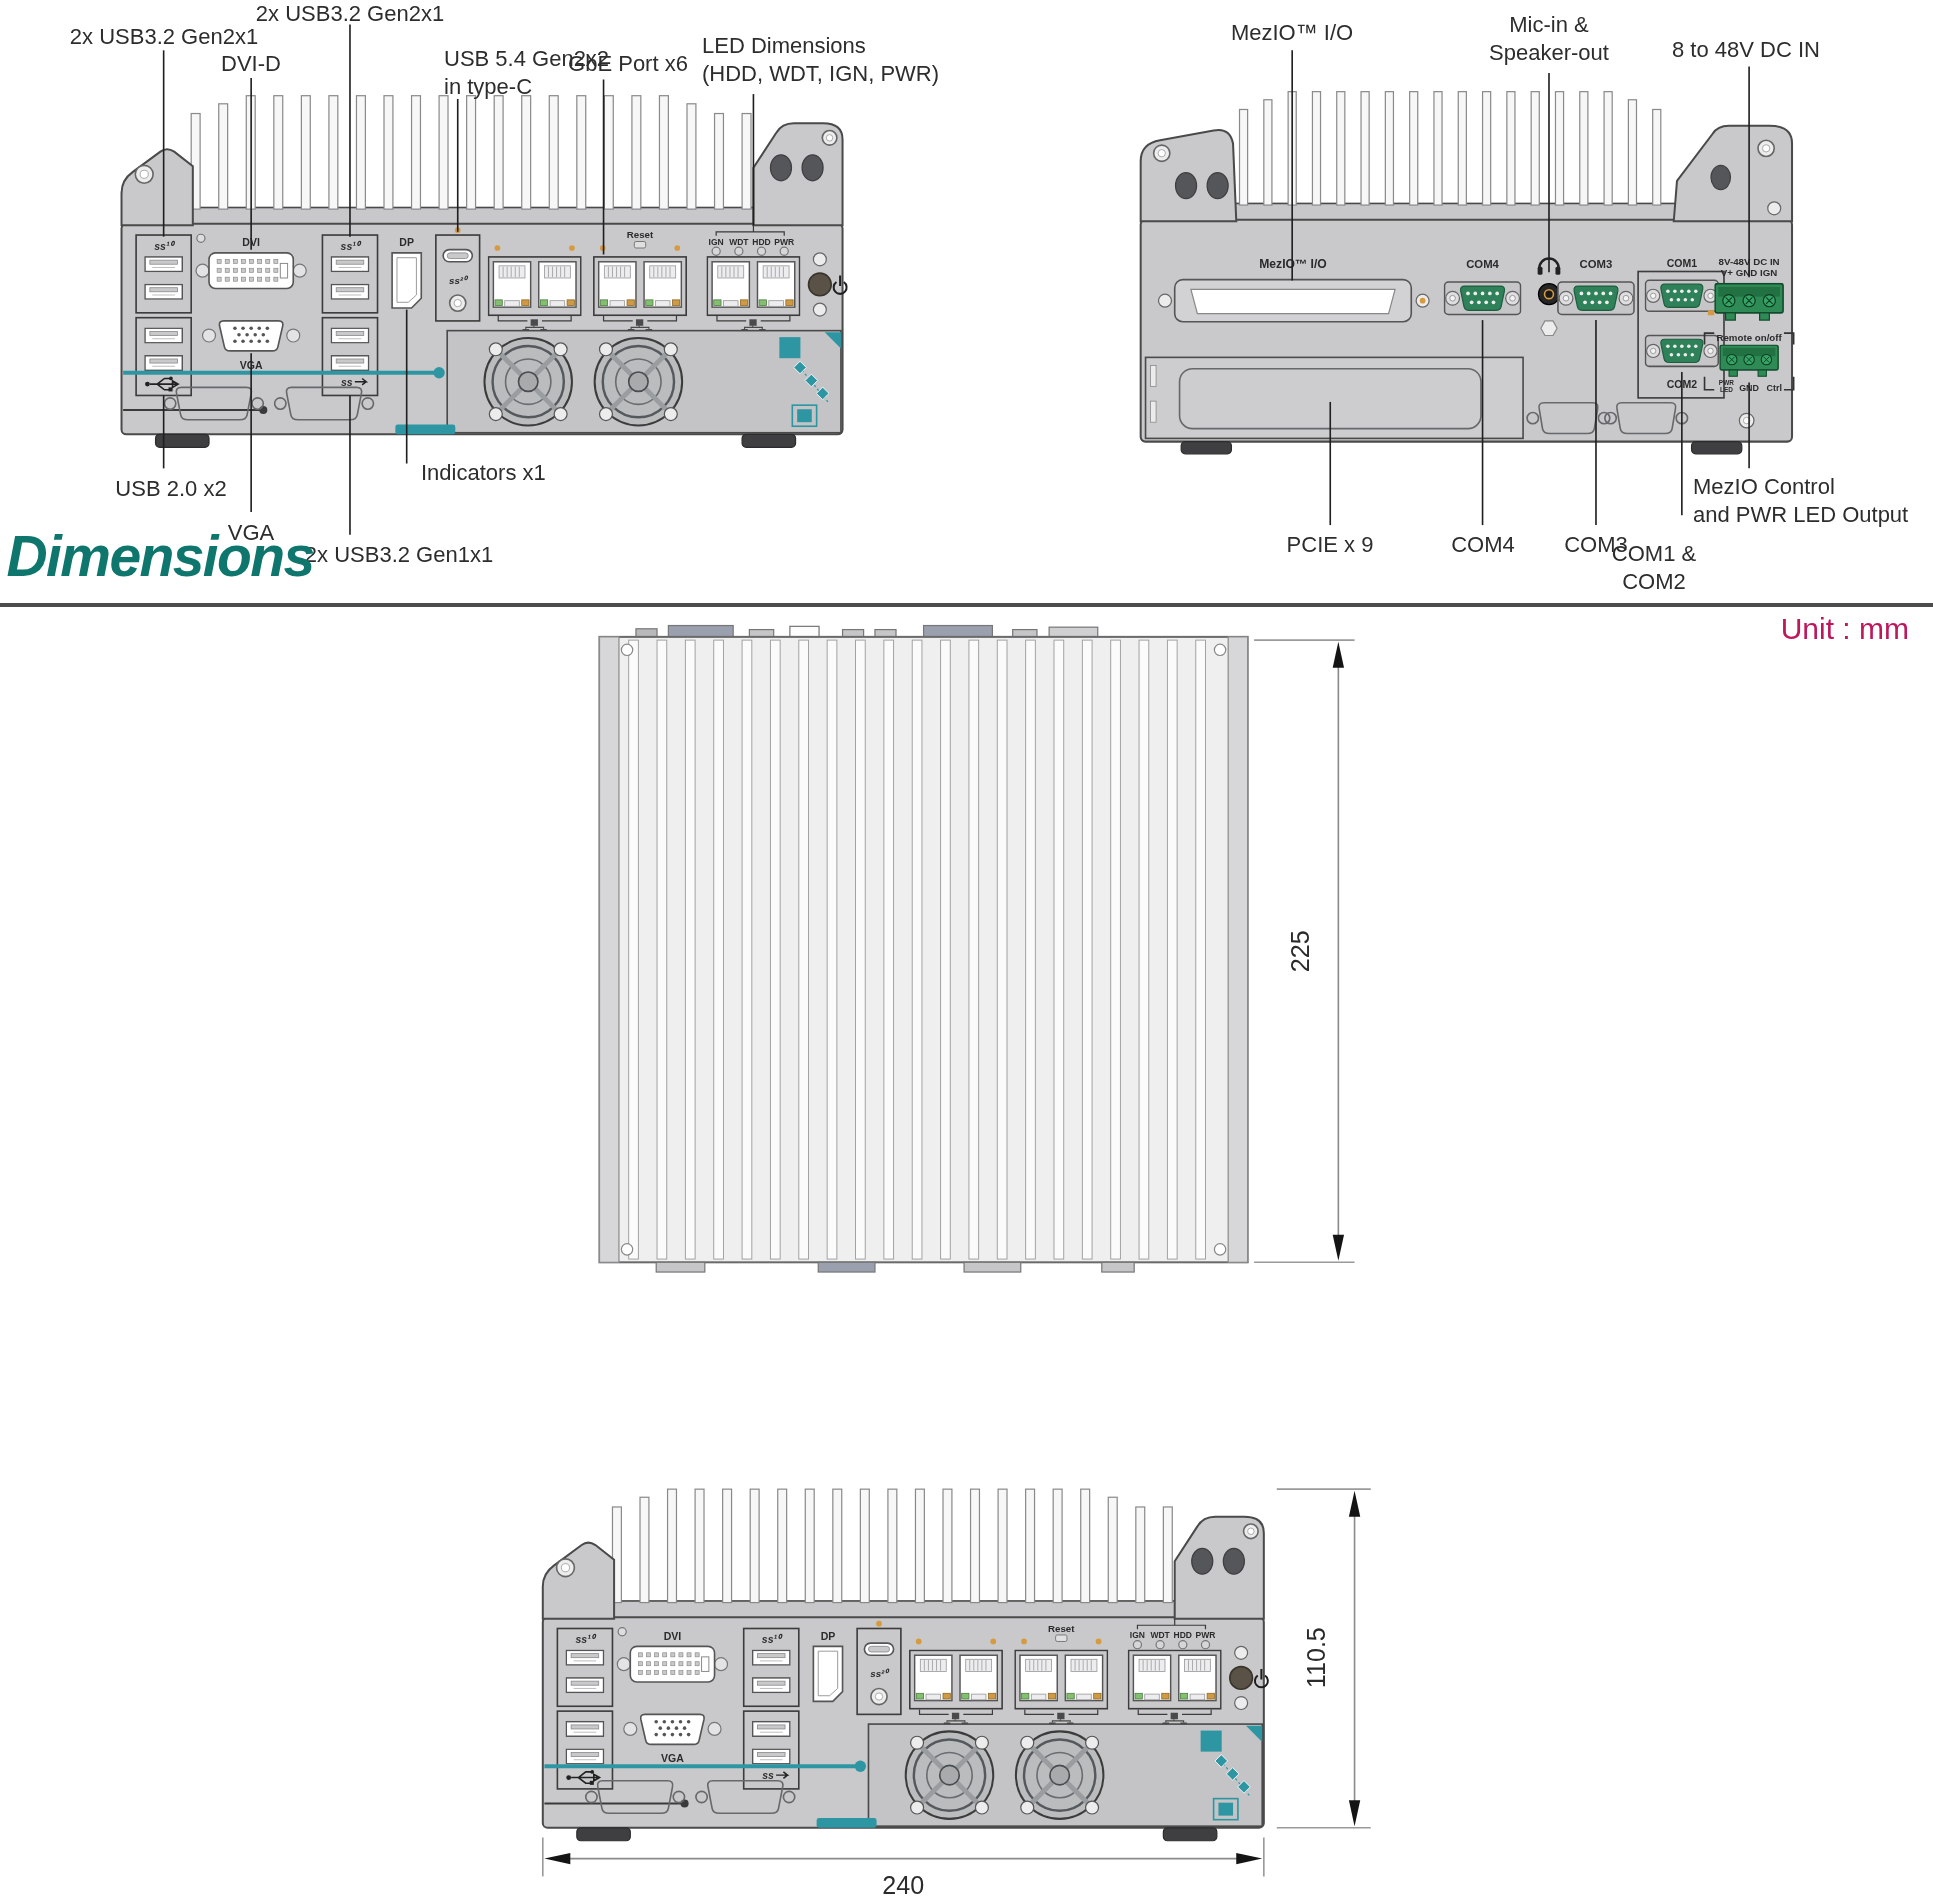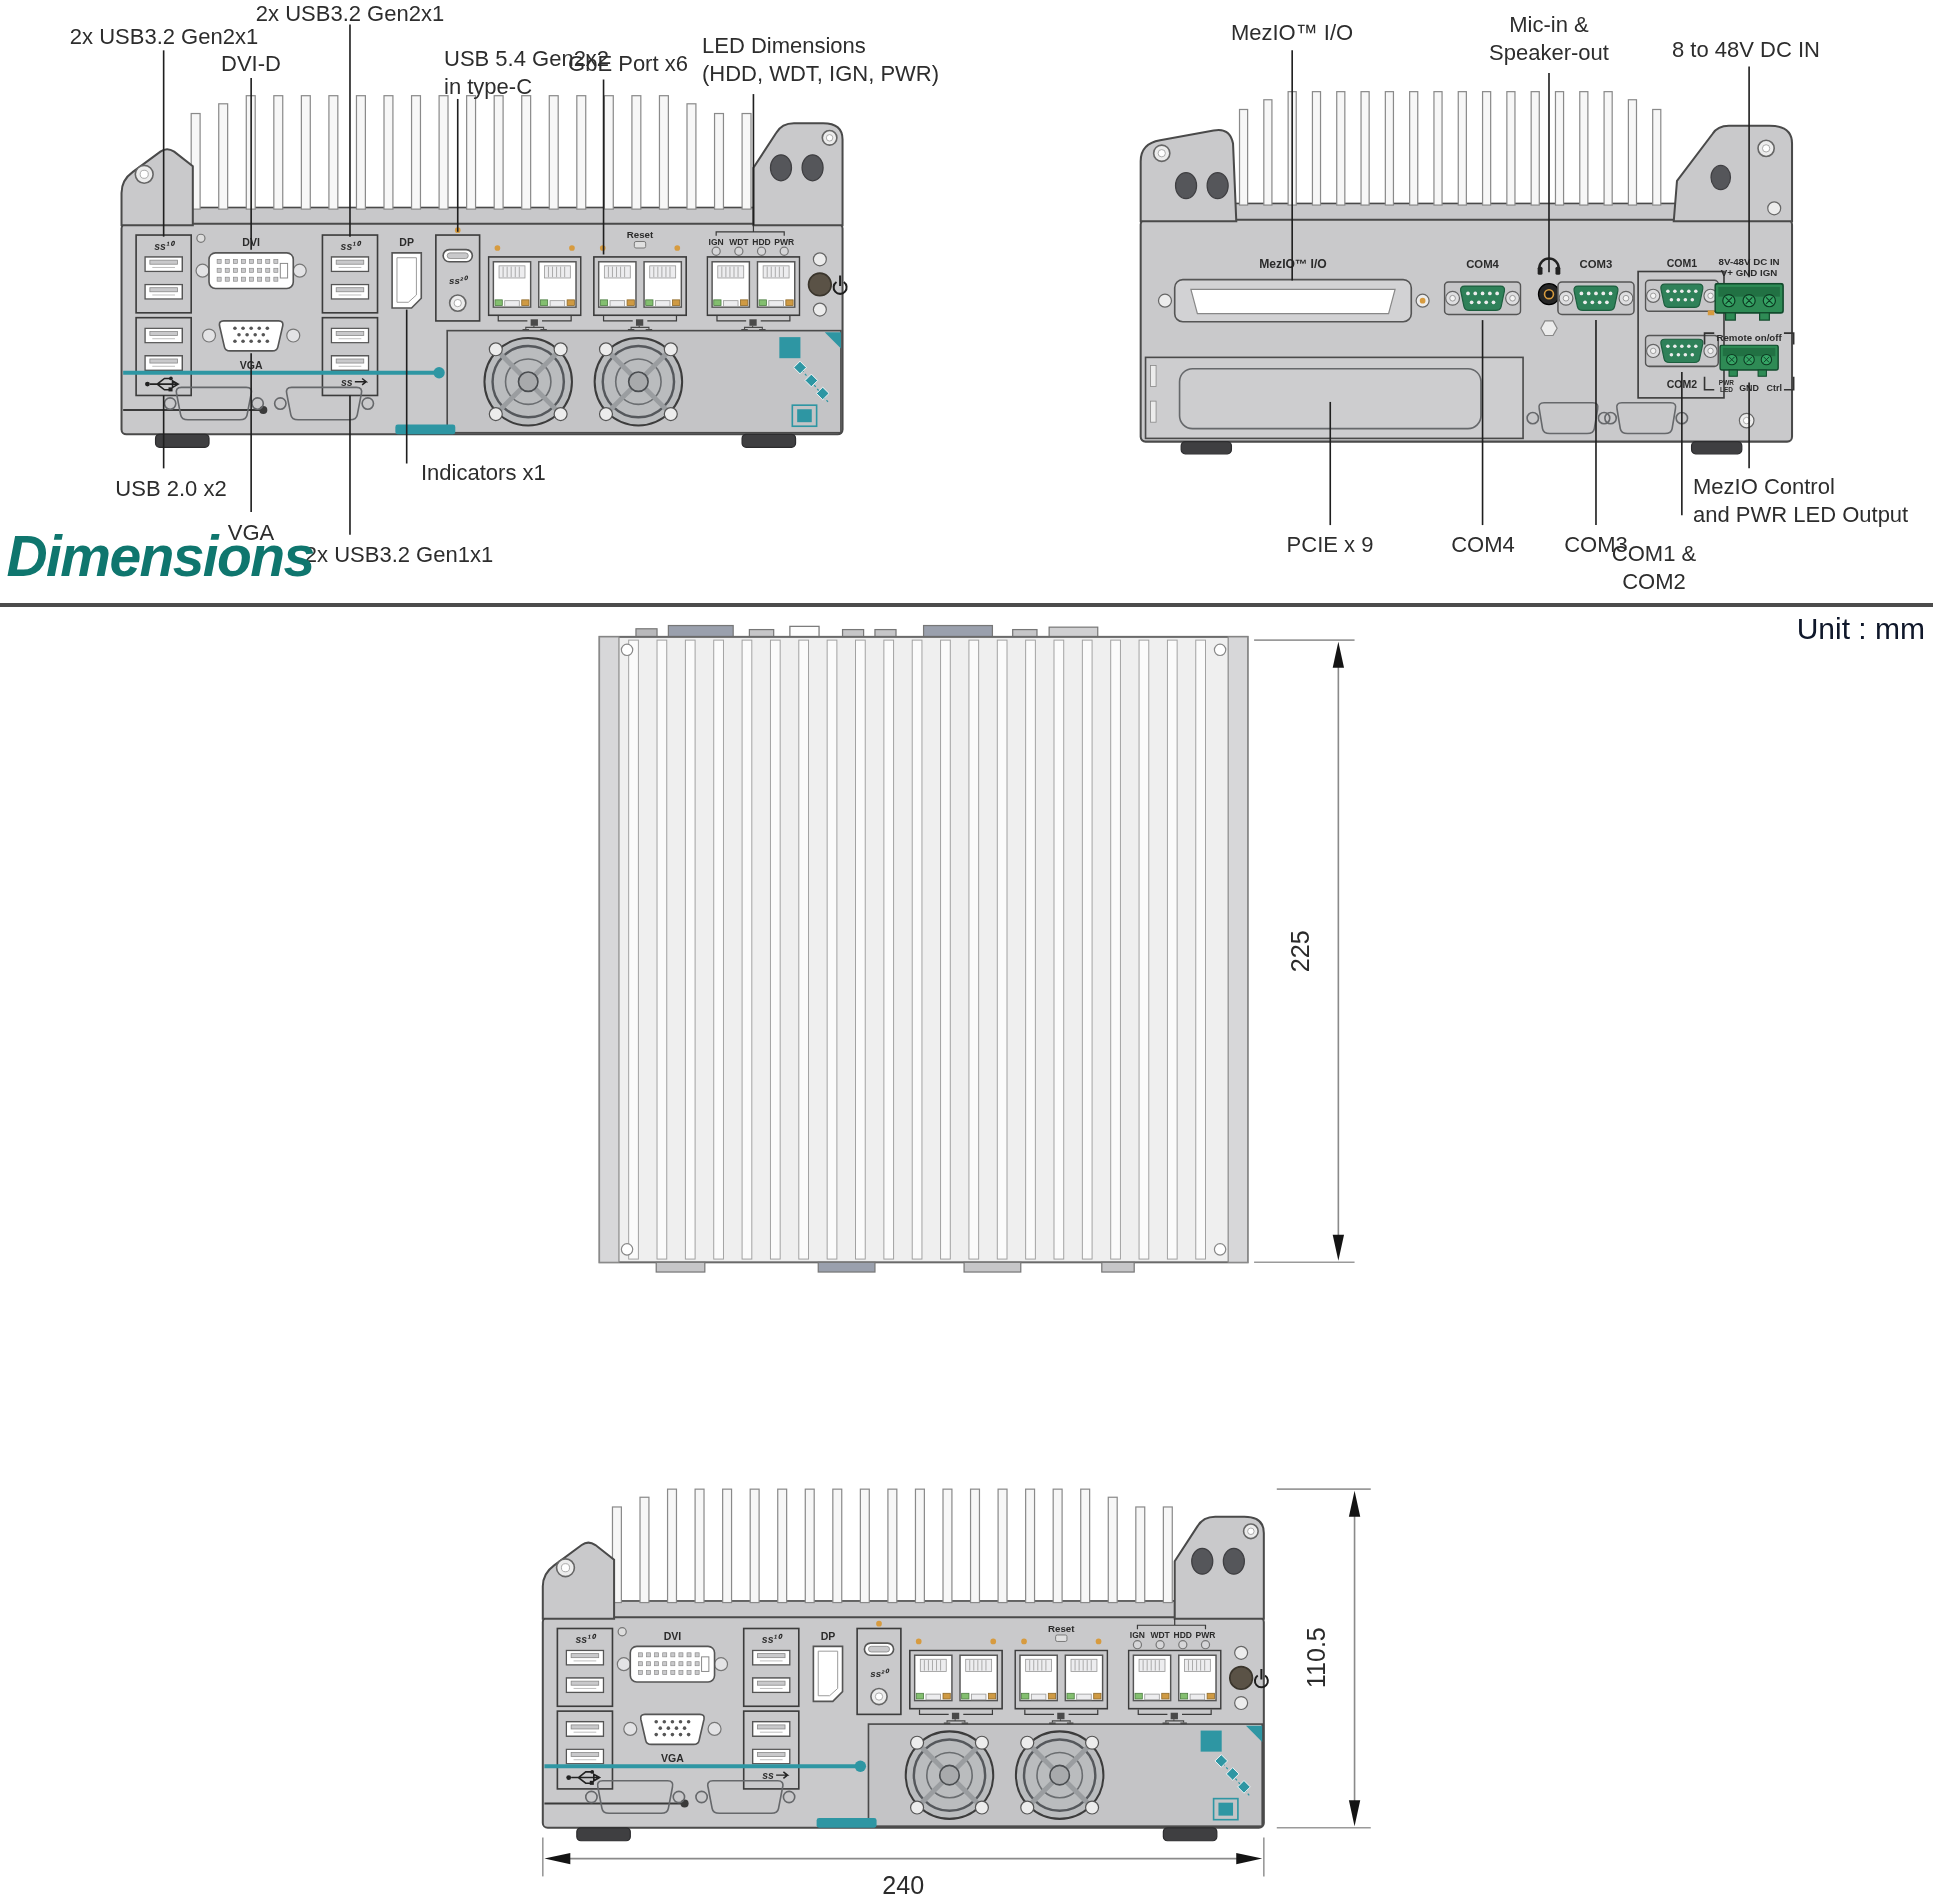--- a/index.html
+++ b/index.html
@@ -7,21 +7,21 @@
 .canvas{position:relative;width:1933px;height:1900px;background:#fff;font-family:"Liberation Sans",sans-serif;overflow:hidden}
 svg.scene{position:absolute;left:0;top:0}
 svg text{font-family:"Liberation Sans",sans-serif;fill:#2b2b2b}
 .plabel{font-weight:bold;text-anchor:middle}
 .ss{font-weight:bold;font-style:italic;text-anchor:middle}
 .lbl{position:absolute;font-size:22px;line-height:1.25;color:#2d2d2d;white-space:nowrap}
 .lbl.c{transform:translateX(-50%);text-align:center}
 .lbl span{display:block}
 .title{position:absolute;left:6.5px;top:523px;font-size:57px;font-weight:bold;font-style:italic;color:#0f766e;letter-spacing:-1.6px}
 .rule{position:absolute;left:0;top:603px;width:1933px;height:4px;background:#4c4c4c}
-.unit{position:absolute;right:8px;top:612px;font-size:30px;color:#0f172a}
+.unit{position:absolute;right:24px;top:612px;font-size:30px;color:#be185d}
 </style>
 </head>
 <body>
 
 <div class="canvas">
 
 <svg class="scene" width="1933" height="1900" viewBox="0 0 2386 2345">
 <defs>
 
 <symbol id="usb-recept" viewBox="0 0 48 20">

